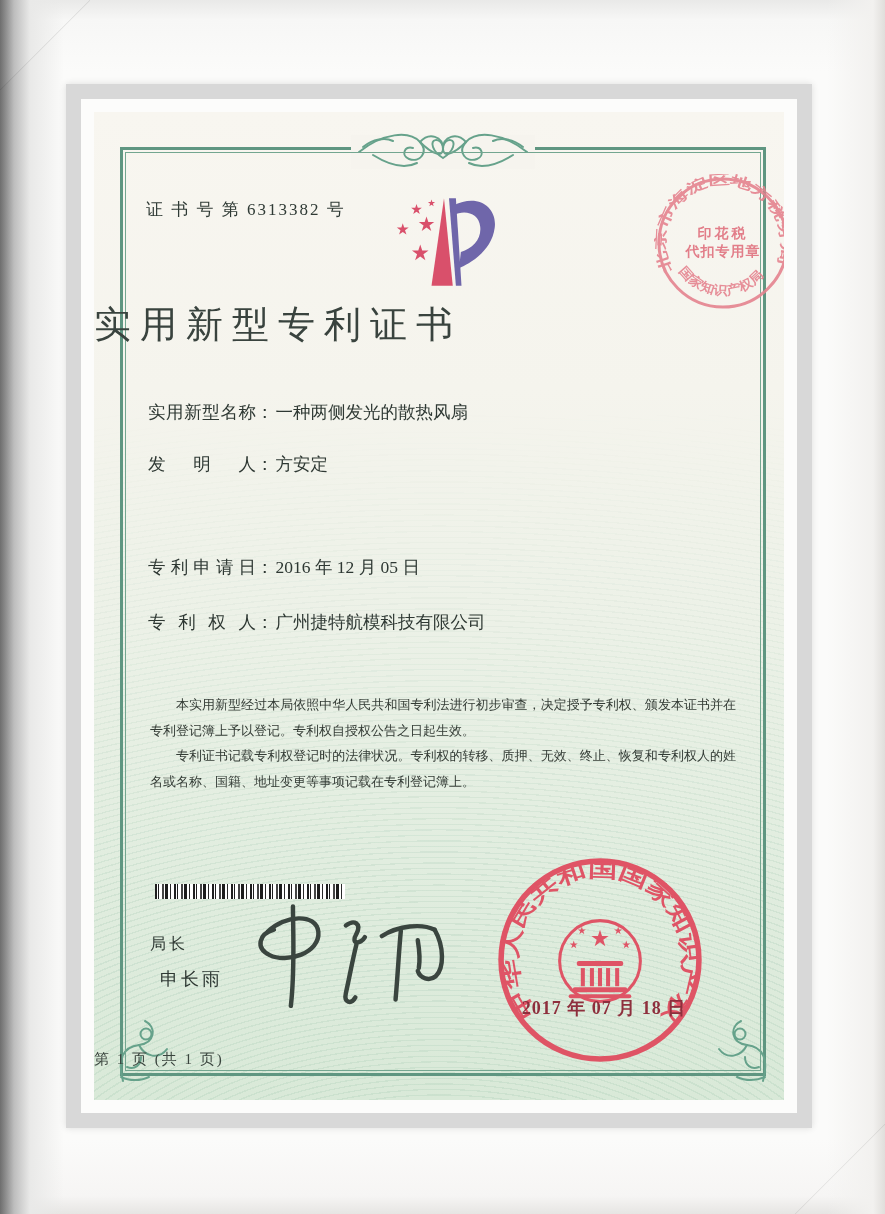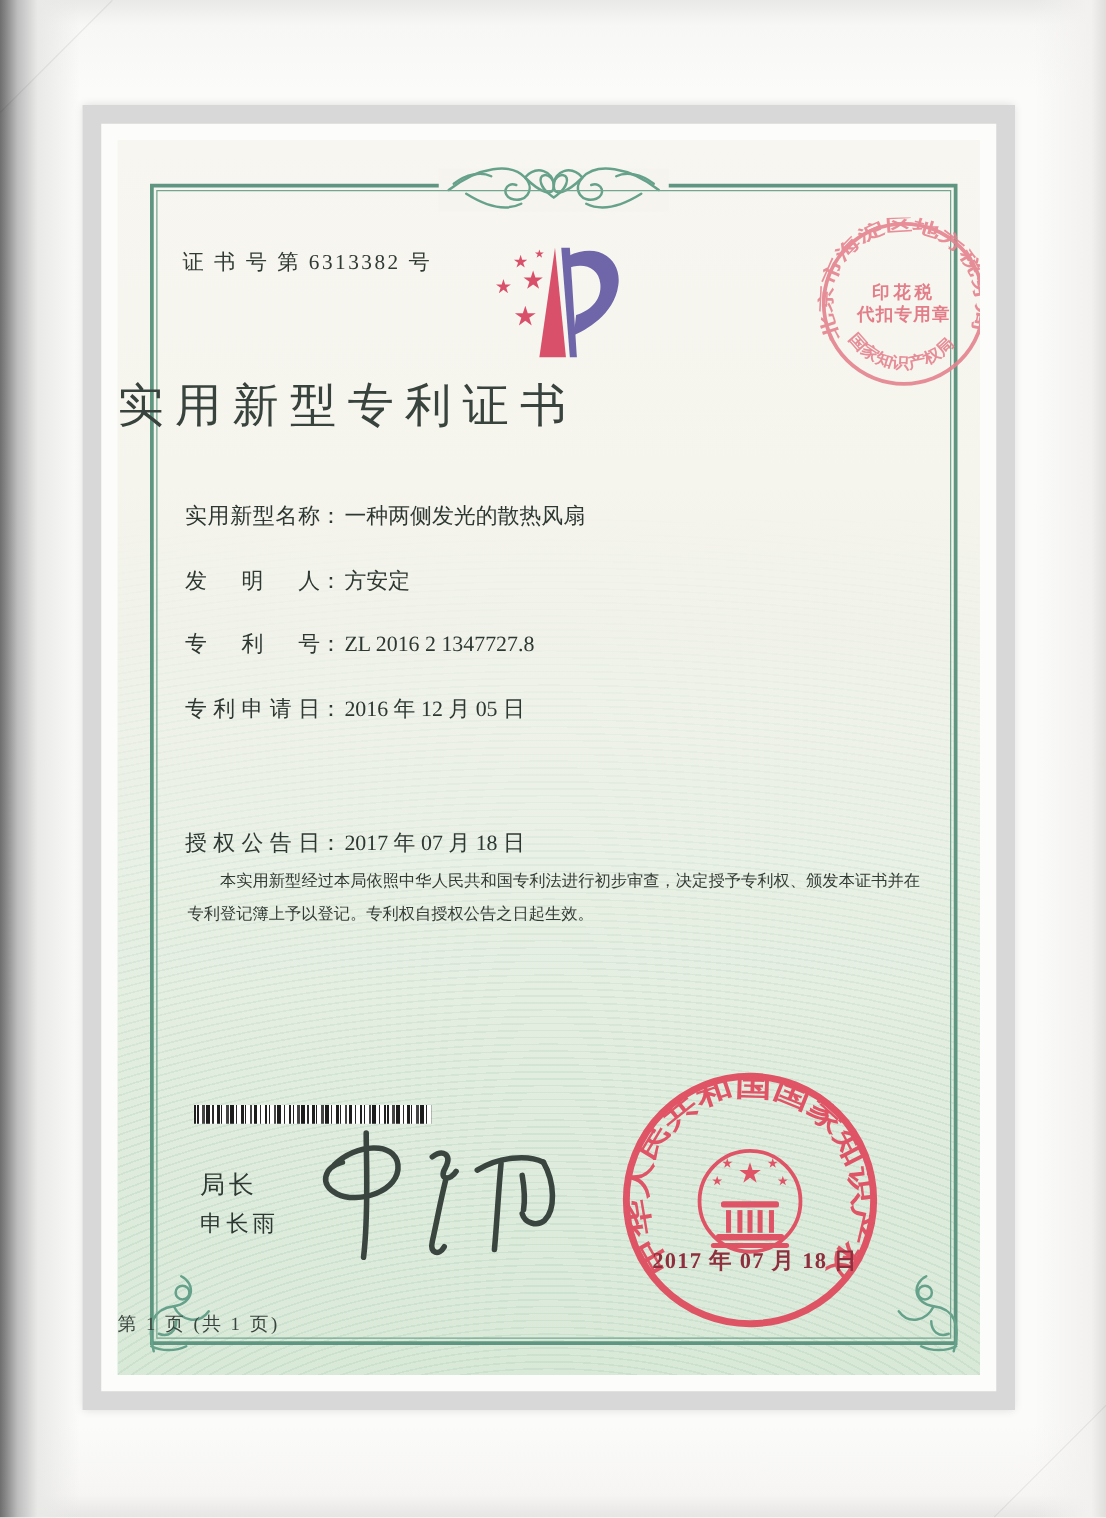--- a/index.html
+++ b/index.html
@@ -59,21 +59,21 @@
   .frow .colon{margin-right:2px;}
   .paras{position:absolute;left:56px;right:48px;top:580px;font-size:13px;line-height:25.5px;color:#333b35;text-align:justify;}
   .paras p{margin:0;text-indent:2em;}
   .barcode{
     position:absolute;left:61px;top:772px;width:190px;height:15px;
     background:repeating-linear-gradient(90deg,
       #1f1f1f 0 2px,#fff 2px 3px,#1f1f1f 3px 4px,#fff 4px 7px,
       #454545 7px 9px,#fff 9px 10px,#1c1c1c 10px 13px,#fff 13px 15px,
       #2a2a2a 15px 16px,#fff 16px 19px);
   }
-  .officer-title{position:absolute;left:66px;top:822px;font-size:20px;color:#2e3833;letter-spacing:3px;}
+  .officer-title{position:absolute;left:56px;top:822px;font-size:16px;color:#2e3833;letter-spacing:3px;}
   .officer-name{position:absolute;left:66px;top:855px;font-size:18px;color:#2e3833;letter-spacing:3px;}
   .signature{position:absolute;left:128px;top:786px;}
   .seal{position:absolute;left:400px;top:742px;}
   .seal-date{
     position:absolute;left:420px;top:884px;width:180px;text-align:center;
     font-size:18px;color:#8e2f3d;letter-spacing:1px;font-weight:bold;
   }
   .footer{position:absolute;left:0;top:938px;width:100%;text-align:left;font-size:15px;color:#3a443e;letter-spacing:2px;}
   .green-stroke{stroke:#66a28b;fill:none;stroke-linecap:round;}
 </style>
@@ -157,32 +157,30 @@
       </svg>
 
       <h1 class="title">实用新型专利证书</h1>
 
       <div class="frow" style="top:288px">
         <span class="lab">实用新型名称</span><span class="colon">：</span><span>一种两侧发光的散热风扇</span>
       </div>
       <div class="frow" style="top:340px">
         <span class="lab">发明人</span><span class="colon">：</span><span>方安定</span>
       </div>
-      <div class="frow" style="top:391px">
-        <span class="lab">专利号</span><span class="colon">：</span><span>ZL 2016 2 1347727.8</span>
-      </div>
       <div class="frow" style="top:443px">
         <span class="lab">专利申请日</span><span class="colon">：</span><span>2016 年 12 月 05 日</span>
       </div>
-      <div class="frow" style="top:550px">
-        <span class="lab">授权公告日</span><span class="colon">：</span><span>2017 年 07 月 18 日</span>
+      <div class="frow" style="top:498px">
+        <span class="lab">专利权人</span><span class="colon">：</span><span>广州捷特航模科技有限公司</span>
       </div>
 
       <div class="paras">
         <p>本实用新型经过本局依照中华人民共和国专利法进行初步审查，决定授予专利权、颁发本证书并在专利登记簿上予以登记。专利权自授权公告之日起生效。</p>
+        <p>专利证书记载专利权登记时的法律状况。专利权的转移、质押、无效、终止、恢复和专利权人的姓名或名称、国籍、地址变更等事项记载在专利登记簿上。</p>
       </div>
 
       <div class="barcode"></div>
 
       <div class="officer-title">局长</div>
       <div class="officer-name">申长雨</div>
 
       <svg class="signature" width="235" height="110" viewBox="0 0 220 104">
         <g fill="none" stroke="#3a453f" stroke-width="4.2" stroke-linecap="round">
           <path d="M42,32 C58,16 88,14 90,32 C92,52 60,62 44,54 C30,47 34,34 48,30"></path>

